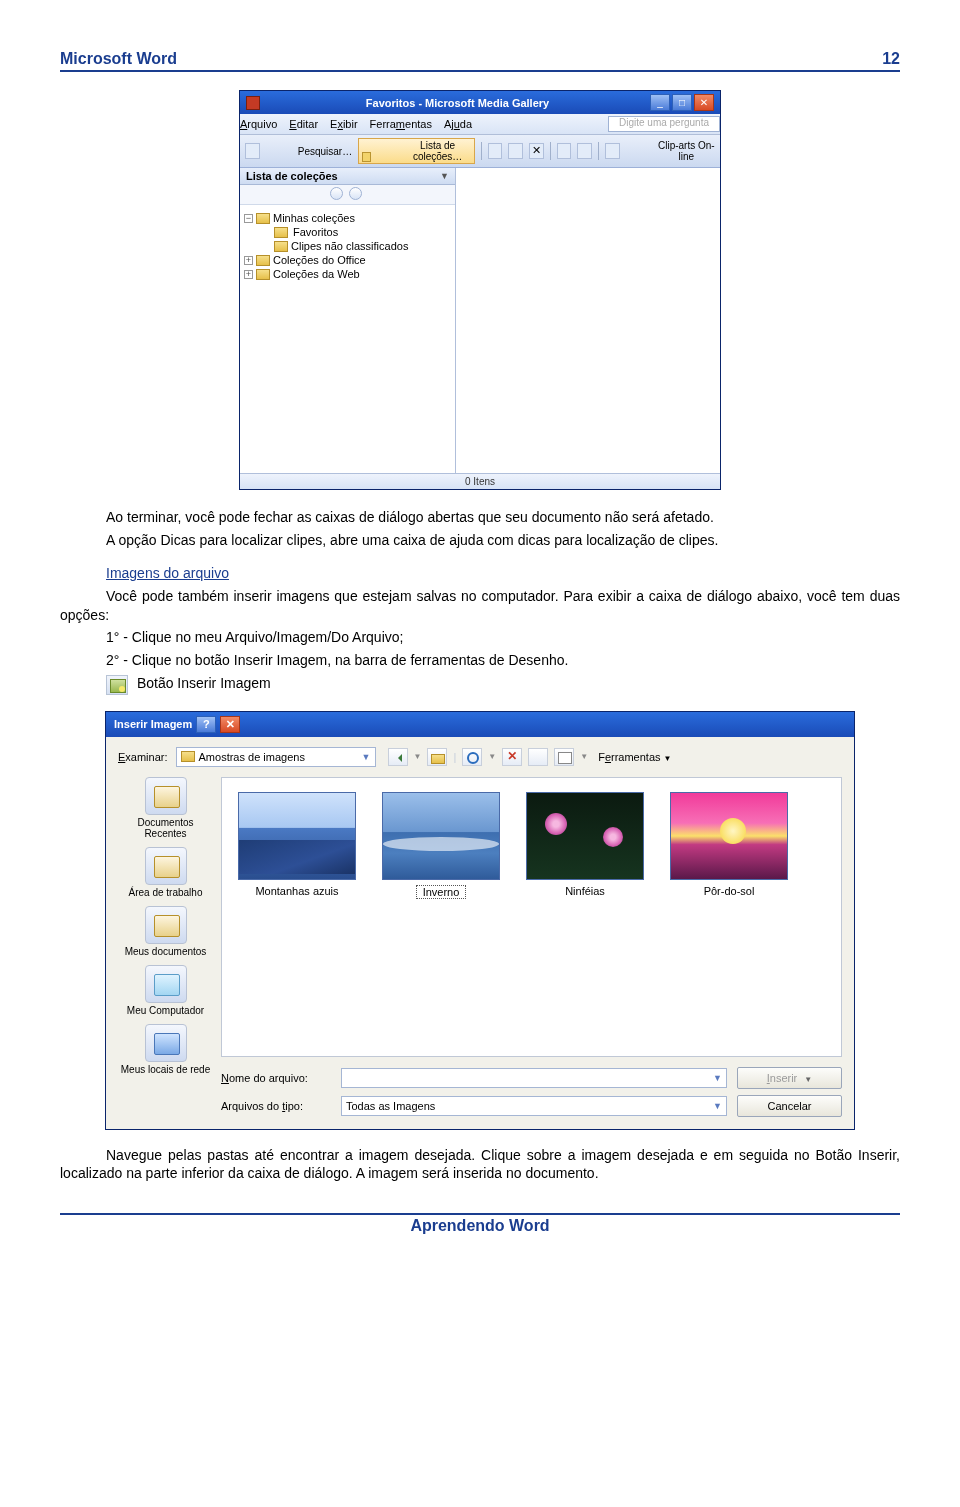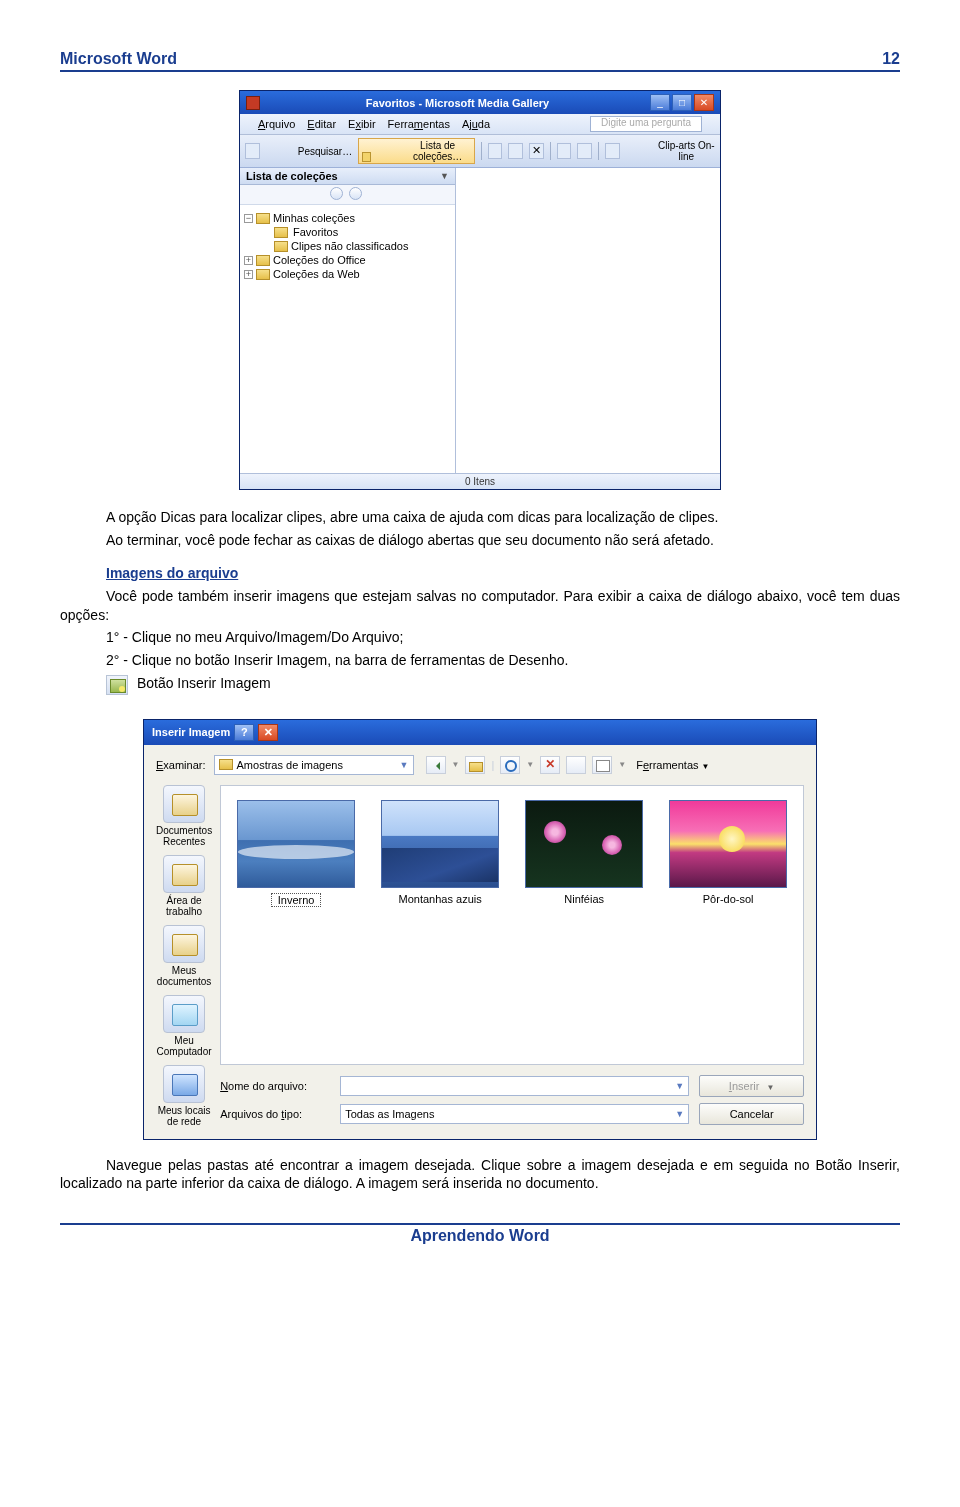--- a/index.html
+++ b/index.html
@@ -6,34 +6,34 @@
   body { font-family: Arial, Helvetica, sans-serif; font-size: 14px; color: #000; background: #fff; width: 960px; margin: 0 auto; }
   .page { padding: 50px 60px 30px 60px; }
   .header-bar { border-bottom: 2px solid #1a3d8f; display: flex; justify-content: space-between; padding-bottom: 2px; margin-bottom: 18px; }
   .header-title { color: #1a3d8f; font-weight: bold; font-size: 16px; }
   .page-num { color: #1a3d8f; font-weight: bold; font-size: 16px; }
   .footer-bar { border-top: 2px solid #1a3d8f; text-align: center; padding-top: 2px; margin-top: 30px; }
   .footer-title { color: #1a3d8f; font-weight: bold; font-size: 16px; }
   .screenshot-wrap { text-align: center; margin: 4px 0 18px 0; }
   .txt p { margin-bottom: 4px; line-height: 1.35; font-size: 14px; text-align: justify; }
   .txt .indent { text-indent: 46px; }
-  .link-h { color: #1a3d8f; font-weight: bold; text-decoration: underline; margin-top: 14px; }
+  .link-h { color: #1a3d8f; font-weight: normal; text-decoration: underline; margin-top: 14px; }
   .inline-icon { display: inline-block; vertical-align: middle; width: 22px; height: 20px; border: 1px solid #b8c4d6; background: linear-gradient(#f0f4fb,#d5e0f2); position: relative; margin-right: 5px; }
   .inline-icon::before { content:""; position:absolute; left:3px; top:3px; width:14px; height:12px; background: linear-gradient(#cfe09e,#98b74e); border:1px solid #6a8a2a; }
   .inline-icon::after { content:""; position:absolute; right:2px; bottom:2px; width:6px; height:6px; border-radius:50%; background:#f7e96a; }
 
   
   .mg-window { width: 482px; margin: 8px auto; border: 1px solid #0a246a; font-size: 11px; background:#fff; }
   .mg-title { background: linear-gradient(#2a6cdc,#1a4bb7); color:#fff; padding: 3px 6px; display:flex; align-items:center; }
   .mg-title .t-icon { width:14px; height:14px; background:#c43a24; border:1px solid #7a1f10; margin-right:5px; }
   .mg-title .t-text { flex:1; font-weight:bold; }
   .mg-title .win-btns { display:flex; gap:2px; }
   .win-btn { width:20px; height:17px; border:1px solid #2d60b8; background:linear-gradient(#9fc0f5,#4a7bd8); color:#fff; font-size:10px; text-align:center; line-height:15px; font-family:Arial; }
   .win-btn.close { background:linear-gradient(#f28a66,#d84a24); border-color:#a83618; }
-  .mg-menu { background:linear-gradient(#eef3fc,#d9e4f6); padding:2px 18px; display:flex; align-items:center; gap:12px; color:#000; border-bottom:1px solid #b0bed8;}
+  .mg-menu { background:linear-gradient(#eef3fc,#d9e4f6); padding:2px 0; display:flex; align-items:center; gap:12px; color:#000; border-bottom:1px solid #b0bed8;}
   .mg-menu .u { text-decoration: underline; }
   .mg-menu .ask { margin-left:auto; width:112px; height:16px; border:1px solid #9fb2d4; background:#fff; color:#aaa; font-size:10px; padding:0 3px; }
   .mg-tool { background:linear-gradient(#e9effa,#cbd9f0); padding:3px 5px; display:flex; align-items:center; gap:6px; border-bottom:1px solid #9db1d8; }
   .tb-icon { width:18px; height:16px; border:1px solid #b0bfdb; background:#e3ecf9; }
   .tb-paste { display:flex; align-items:flex-end; padding:1px 5px 1px 3px; border:1px solid #d8a64a; background:linear-gradient(#fff2d2,#fbdc8a); gap:3px; }
   .tb-paste .fld { width:12px;height:10px; background:#f3d36a; border:1px solid #ba9430;}
   .tb-sep { width:1px; height:18px; background:#a0b0cc;}
   .tb-txt { font-size:10px;padding-left:32px; }
   .mg-body { display:flex; height:305px; }
   .mg-side { width:216px; border-right:1px solid #b0bfdb; background:#fff; display:flex; flex-direction:column; }
@@ -44,21 +44,21 @@
   .tree { padding:6px 4px; font-size:11px; }
   .tree .row { display:flex; align-items:center; gap:3px; padding:1px 0; }
   .tree .exp { width:9px;height:9px;border:1px solid #999;font-size:9px;line-height:7px;text-align:center;color:#555; background:#fff;}
   .tree .sp { display:inline-block; width:12px; }
   .tree .fld-i { width:14px;height:11px; background:linear-gradient(#f6df8a,#e6c04a); border:1px solid #b6902a; }
   .tree .sel { background:#fff; padding:0 2px; }
   .mg-main { flex:1; background:#fff; }
   .mg-status { border-top:1px solid #b0bfdb; background:linear-gradient(#eef3fc,#d7e3f6); font-size:10px; padding:2px 6px; color:#333;}
 
   
-  .ii-dialog { width: 674px; margin: 24px auto 0 auto; border:1px solid #0a246a; font-size:11px; background:#fff; }
+  .ii-dialog { width: 750px; margin: 16px auto 0 auto; border:1px solid #0a246a; font-size:11px; background:#fff; }
   .ii-title { background:linear-gradient(#2a6cdc,#1a4bb7); color:#fff; padding:4px 8px; display:flex; align-items:center; font-weight:bold; }
   .ii-title .hbtn { margin-left:auto; width:20px;height:17px; border:1px solid #2d60b8; background:linear-gradient(#9fc0f5,#4a7bd8); color:#fff; text-align:center; line-height:15px; margin-left:4px;}
   .ii-title .hbtn.cl { background:linear-gradient(#f28a66,#d84a24); border-color:#a83618;}
   .ii-body { background:#f2f1ea; padding:10px 12px 12px 12px; }
   .ii-topbar { display:flex; align-items:center; gap:8px; margin-bottom:10px; }
   .ii-topbar .lbl { }
   .ii-topbar .u { text-decoration:underline; }
   .ii-sel { flex:0 0 200px; height:20px; border:1px solid #a5b6d4; background:#fff; display:flex; align-items:center; padding:0 4px; gap:4px; }
   .ii-sel .fld-i { width:14px;height:11px; background:linear-gradient(#f6df8a,#e6c04a); border:1px solid #b6902a;}
   .ii-sel .dd { margin-left:auto; color:#5a7abf; font-size:9px; }
@@ -187,22 +187,22 @@
               </div>
           </div>
         </div>
         <div class="mg-main"></div>
       </div>
       <div class="mg-status">0 Itens</div>
     </div>
   </div>
 
   <div class="txt">
+    <p class="indent">Ao terminar, você pode fechar as caixas de diálogo abertas que seu documento não será afetado.</p>
     <p class="indent">A opção Dicas para localizar clipes, abre uma caixa de ajuda com dicas para localização de clipes.</p>
-    <p class="indent">Ao terminar, você pode fechar as caixas de diálogo abertas que seu documento não será afetado.</p>
     <p class="indent link-h">Imagens do arquivo</p>
     <p class="indent">Você pode também inserir imagens que estejam salvas no computador. Para exibir a caixa de diálogo abaixo, você tem duas opções:</p>
     <p style="margin-left:46px;">1° - Clique no meu Arquivo/Imagem/Do Arquivo;</p>
     <p style="margin-left:46px;">2° - Clique no botão Inserir Imagem, na barra de ferramentas de Desenho.</p>
     <p style="margin-left:46px; margin-top:4px;">
       <span class="inline-icon"></span>
       <span>Botão Inserir Imagem</span>
     </p>
   </div>
 
@@ -253,27 +253,27 @@
               <div class="picon"></div>
               <div>Meu Computador</div>
             </div>
           <div class="place net">
               <div class="picon"></div>
               <div>Meus locais de rede</div>
             </div>
         </div>
         <div class="ii-right">
           <div class="thumbs">
+            <div class="thumb">
+              <div class="pic mount"></div>
+              <span class="cap">Montanhas azuis</span>
+            </div>
             <div class="thumb selected">
               <div class="pic waves"></div>
               <span class="cap">Inverno</span>
-            </div>
-            <div class="thumb">
-              <div class="pic mount"></div>
-              <span class="cap">Montanhas azuis</span>
             </div>
             <div class="thumb">
               <div class="pic lily"></div>
               <span class="cap">Ninféias</span>
             </div>
             <div class="thumb">
               <div class="pic sun"></div>
               <span class="cap">Pôr-do-sol</span>
             </div>
           </div>

